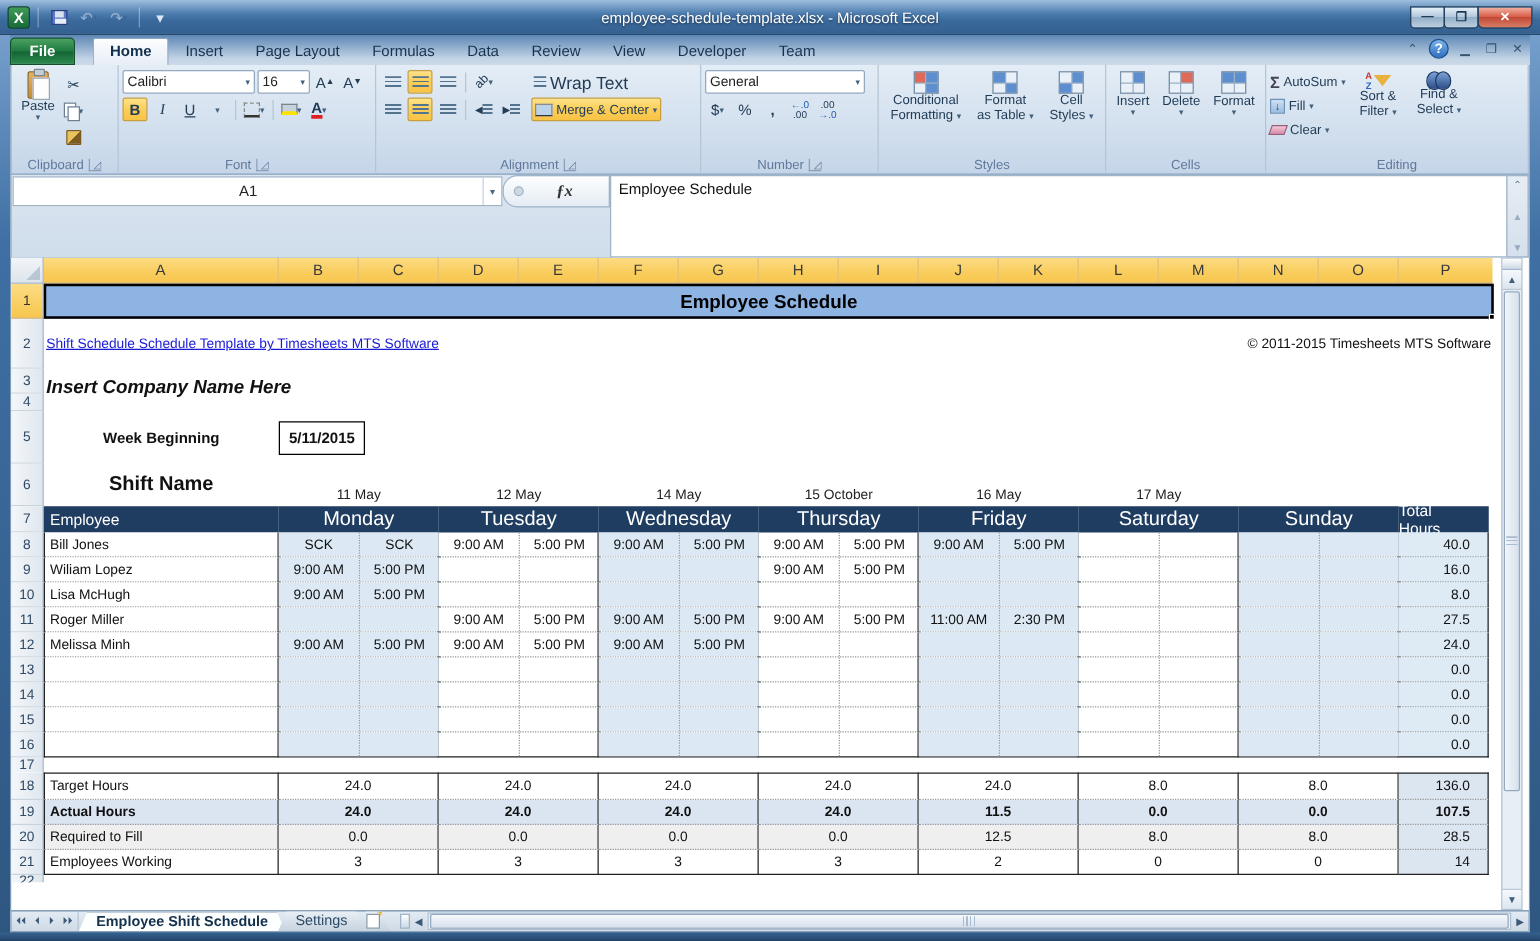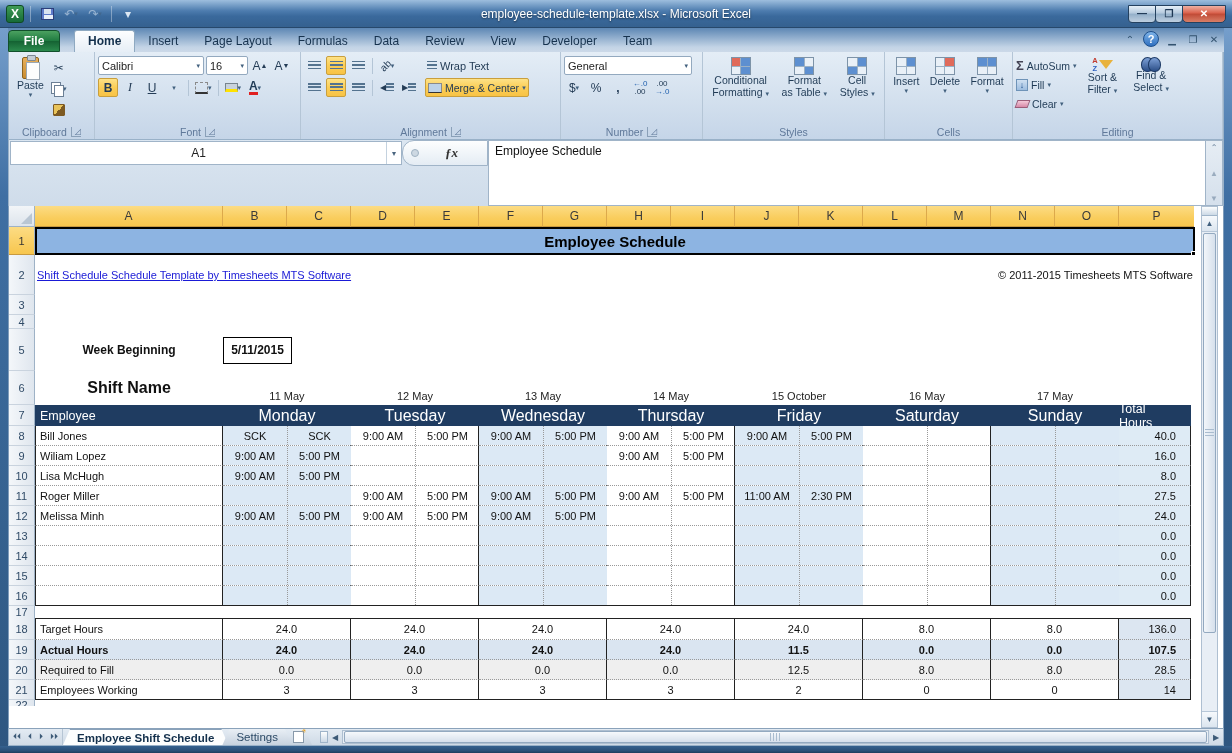--- a/index.html
+++ b/index.html
@@ -335,21 +335,21 @@
                 <span class="lns"></span>
               </div>
             <div class="sbtn">
                 <span class="lns"></span>
               </div>
             <div class="qsep" style="background:#b4c5d6;"></div>
             <div class="sbtn">
                 <span style="transform:rotate(-45deg);font-size:10px;">ab</span>
                 <span class="dd">▾</span>
               </div>
-            <div class="sbtn" style="margin-left:26px;gap:3px;font-size:11px;justify-content:flex-end;">
+            <div class="sbtn" style="margin-left:26px;gap:3px;font-size:14px;justify-content:flex-end;">
                 <span class="lns" style="width:10px;"></span>
                 <span>Wrap Text</span>
               </div>
           </div>
           <div class="smallrow">
             <div class="sbtn">
                 <span class="lns"></span>
               </div>
             <div class="sbtn hl">
                 <span class="lns"></span>
@@ -590,38 +590,38 @@
         <div class="grow row2">
           <div class="rh">2</div>
           <div class="body">
             <span class="hyperlink">Shift Schedule Schedule Template by Timesheets MTS Software</span>
             <span class="copyright">© 2011-2015 Timesheets MTS Software</span>
           </div>
         </div>
 
         <div class="grow row3">
           <div class="rh">3</div>
+          <div class="company">Insert Company Name Here</div>
         </div>
         <div class="grow row4">
           <div class="rh">4</div>
         </div>
 
         <div class="grow row5">
           <div class="rh" style="height:42px;">5</div>
           <div class="ca wklabel">Week Beginning</div>
           <div class="datebox">5/11/2015</div>
         </div>
 
         <div class="grow row6">
           <div class="rh">6</div>
           <div class="ca shiftname">Shift Name</div>
           <div style="display:flex;">
               <div class="dp">11 May</div>
               <div class="dp">12 May</div>
-              <div class="dp">13 May</div>
               <div class="dp">14 May</div>
               <div class="dp">15 October</div>
               <div class="dp">16 May</div>
               <div class="dp">17 May</div>
             </div>
         </div>
 
         <div class="grow row7">
           <div class="rh">7</div>
           <div class="ca navy">Employee</div>

